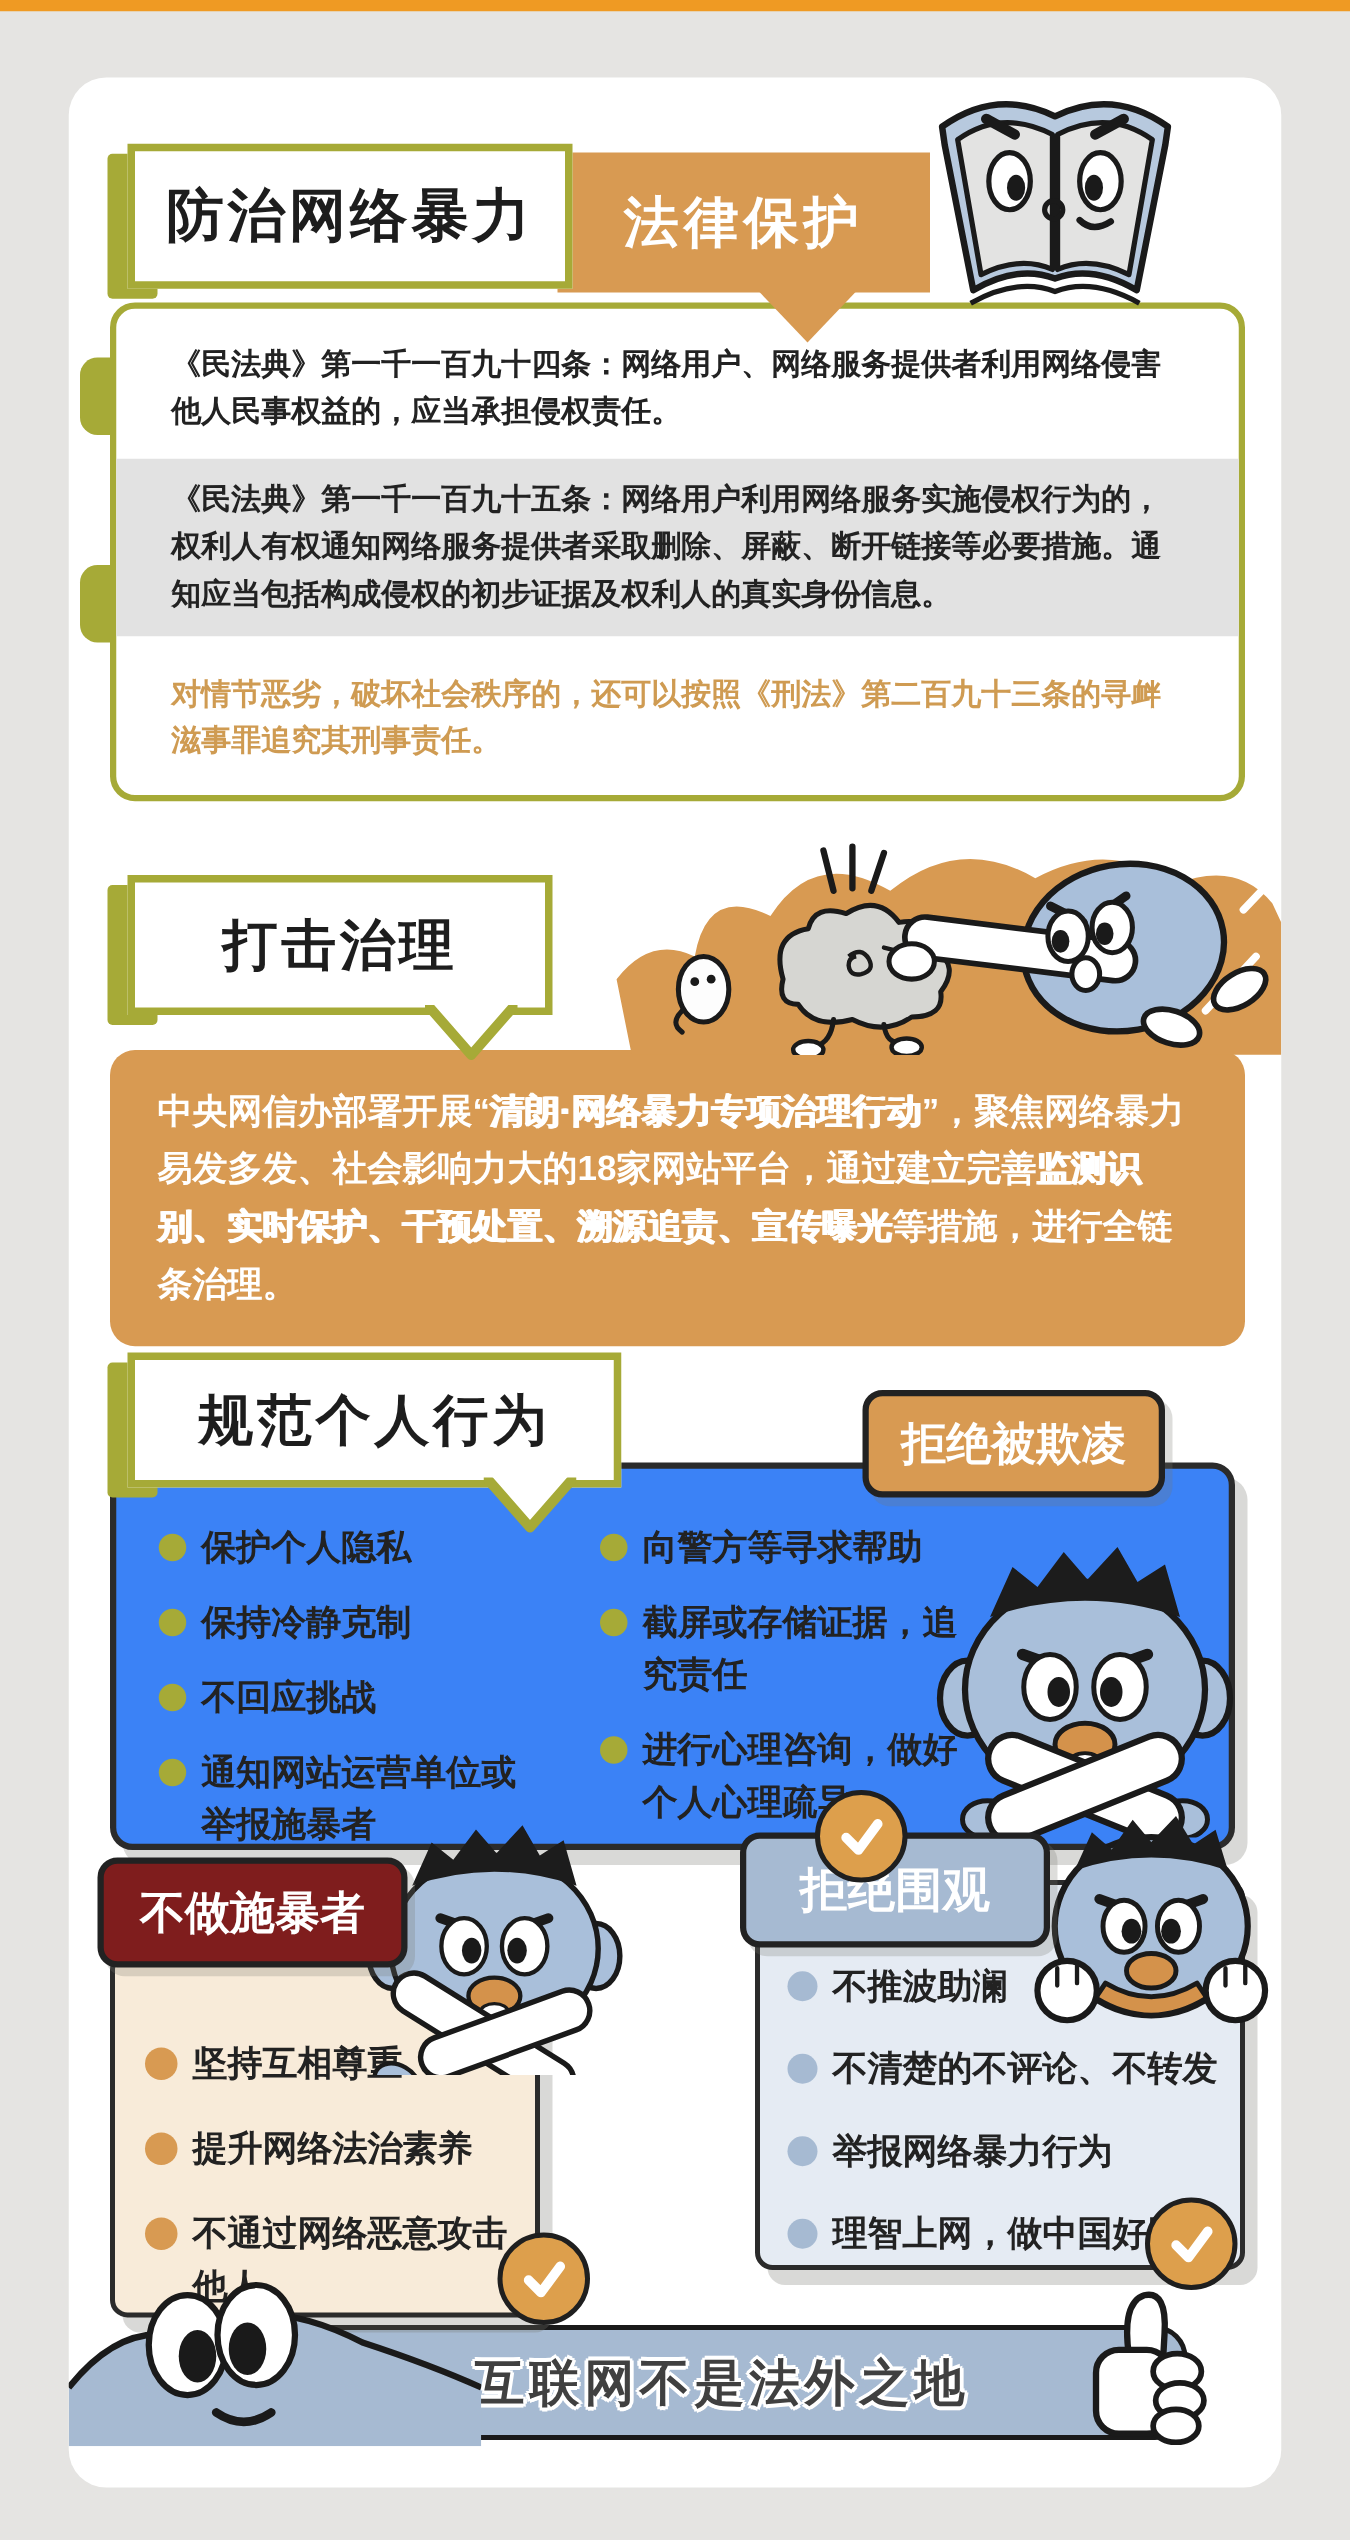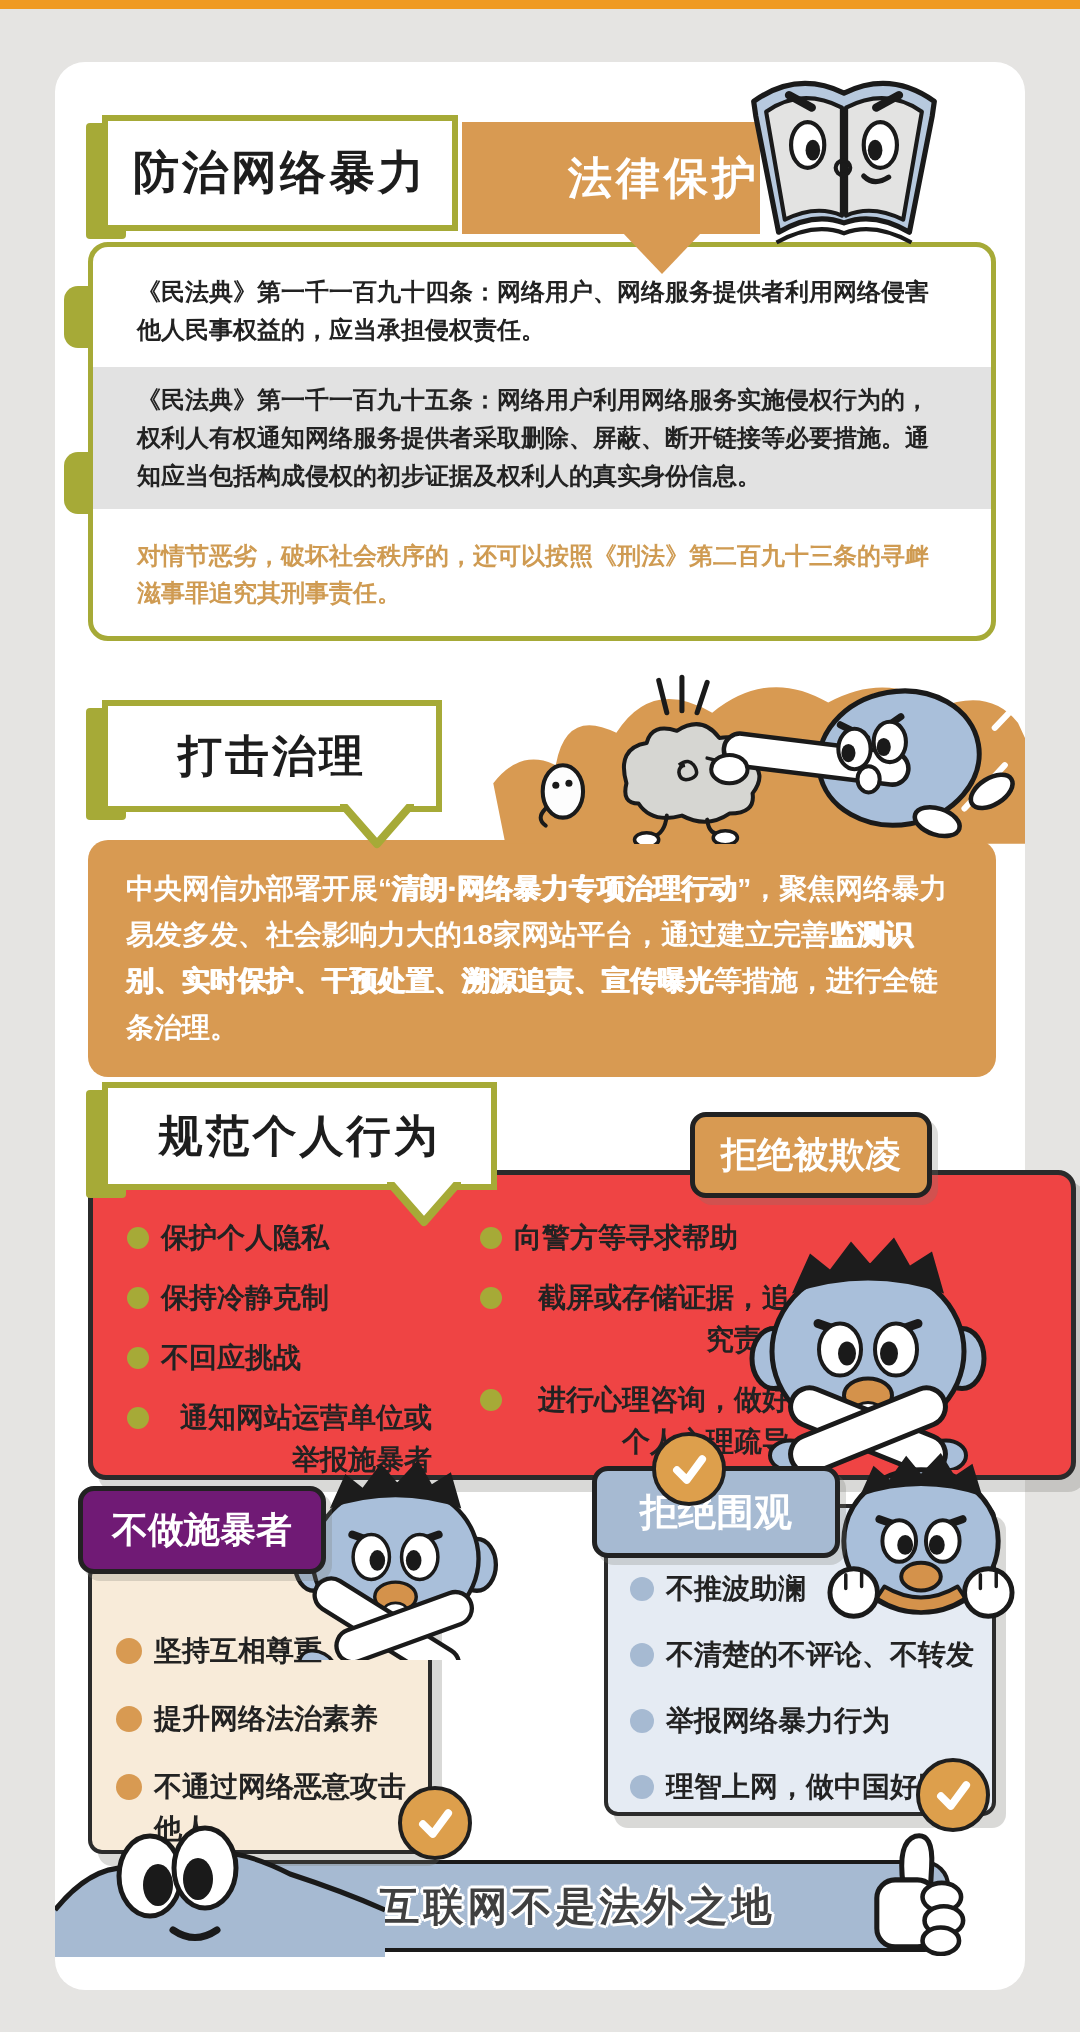--- a/index.html
+++ b/index.html
@@ -48,21 +48,21 @@
     box-shadow:6px 7px 0 rgba(120,118,112,.25);
   }
   .cardbox{position:absolute;box-sizing:border-box;border:5px solid #2b2b2b;border-radius:18px;box-shadow:10px 12px 0 rgba(120,118,112,.28);z-index:4;}
   .item{display:flex;align-items:flex-start;margin-bottom:18px;}
   .dot{flex:0 0 auto;border-radius:50%;margin-right:12px;}
   .dot.olive{width:22px;height:22px;background:#a6aa37;margin-top:10px;}
   .dot.orange{width:26px;height:26px;background:#d89a52;margin-top:8px;}
   .dot.blue{width:24px;height:24px;background:#a6bad2;margin-top:9px;}
   .itext{font-size:28px;line-height:1.5;color:#222;}
 
-  .sage{left:88px;top:1170px;width:988px;height:310px;background:#ef4444;padding:42px 20px 10px 34px;text-align:right;}
+  .sage{left:88px;top:1170px;width:900px;height:310px;background:#3b82f6;padding:42px 20px 10px 34px;}
   .cols{display:flex;}
   .col1{width:305px;margin-right:48px;}
   .col2{width:310px;}
 
   .cream{left:88px;top:1562px;width:344px;height:292px;background:#f8ebd9;padding:64px 18px 14px 24px;border-width:4px;border-radius:14px;}
   .bluebox{left:604px;top:1504px;width:392px;height:312px;background:#e5ebf3;padding:60px 14px 14px 22px;border-width:4px;border-radius:14px;}
   .cream .item{margin-bottom:26px;}
   .bluebox .item{margin-bottom:24px;}
 
   .check{
@@ -85,21 +85,21 @@
 </style>
 </head>
 <body>
 
 <div class="page">
   <div class="top-stripe"></div>
   <div class="panel"></div>
 
   <div class="hdr" style="left:102px;top:115px;width:356px;height:116px;">
     <div class="bar"></div>
-    <div class="tag-banner" style="left:360px;top:7px;width:298px;height:112px;justify-content:flex-end;">
+    <div class="tag-banner" style="left:344px;top:7px;width:298px;height:112px;">
       <span class="ttext">法律保护</span>
       <div class="tri" style="left:160px;top:110px;"></div>
     </div>
     <div class="hbox" style="width:344px;height:104px;">
       <span class="htext">防治网络暴力</span>
     </div>
   </div>
 
   <svg class="svg-abs" style="left:735px;top:64px;z-index:6;" width="218" height="218" viewBox="0 0 210 210">
     <path d="M105,28 Q60,6 18,36 L20,50 L42,162 Q76,142 105,153 Q134,142 168,162 L190,50 L192,36 Q150,6 105,28 Z" fill="#b7c9de" stroke="#1a1a1a" stroke-width="5" stroke-linejoin="round"></path>
@@ -248,21 +248,21 @@
     <g transform="translate(120,207) rotate(-22)">
         <rect x="-82" y="-19" width="164" height="38" rx="19" fill="#fff" stroke="#1a1a1a" stroke-width="5"></rect>
       </g>
   </svg>
   <div class="check" style="left:652px;top:1432px;">
     <svg width="44" height="44" viewBox="0 0 40 40">
         <polyline points="9,21 18,30 32,11" fill="none" stroke="#fff" stroke-width="7" stroke-linecap="round" stroke-linejoin="round"></polyline>
       </svg>
   </div>
 
-  <div class="badge" style="left:78px;top:1486px;width:238px;height:78px;background:#701a75;">
+  <div class="badge" style="left:78px;top:1486px;width:238px;height:78px;background:#7f1d1d;">
     <span style="font-size:36px;">不做施暴者</span>
   </div>
   <svg class="svg-abs" style="left:288px;top:1448px;z-index:6;" width="215" height="212" viewBox="0 0 240 245">
     <ellipse cx="26" cy="135" rx="22" ry="30" fill="#a9bfda" stroke="#1a1a1a" stroke-width="5"></ellipse>
     <ellipse cx="214" cy="135" rx="22" ry="30" fill="#a9bfda" stroke="#1a1a1a" stroke-width="5"></ellipse>
     <ellipse cx="120" cy="128" rx="96" ry="86" fill="#a9bfda" stroke="#1a1a1a" stroke-width="5"></ellipse>
     <path d="M44,70 L62,30 L82,46 L103,18 L122,40 L146,14 L162,42 L184,28 L196,70 Q120,44 44,70 Z" fill="#1c1c1c"></path>
     <path d="M70,100 L104,112 M170,100 L136,112" stroke="#1a1a1a" stroke-width="9" stroke-linecap="round"></path>
     <ellipse cx="92" cy="126" rx="21" ry="26" fill="#fff" stroke="#1a1a1a" stroke-width="4"></ellipse>
     <ellipse cx="99" cy="130" rx="9" ry="12" fill="#1a1a1a"></ellipse>

